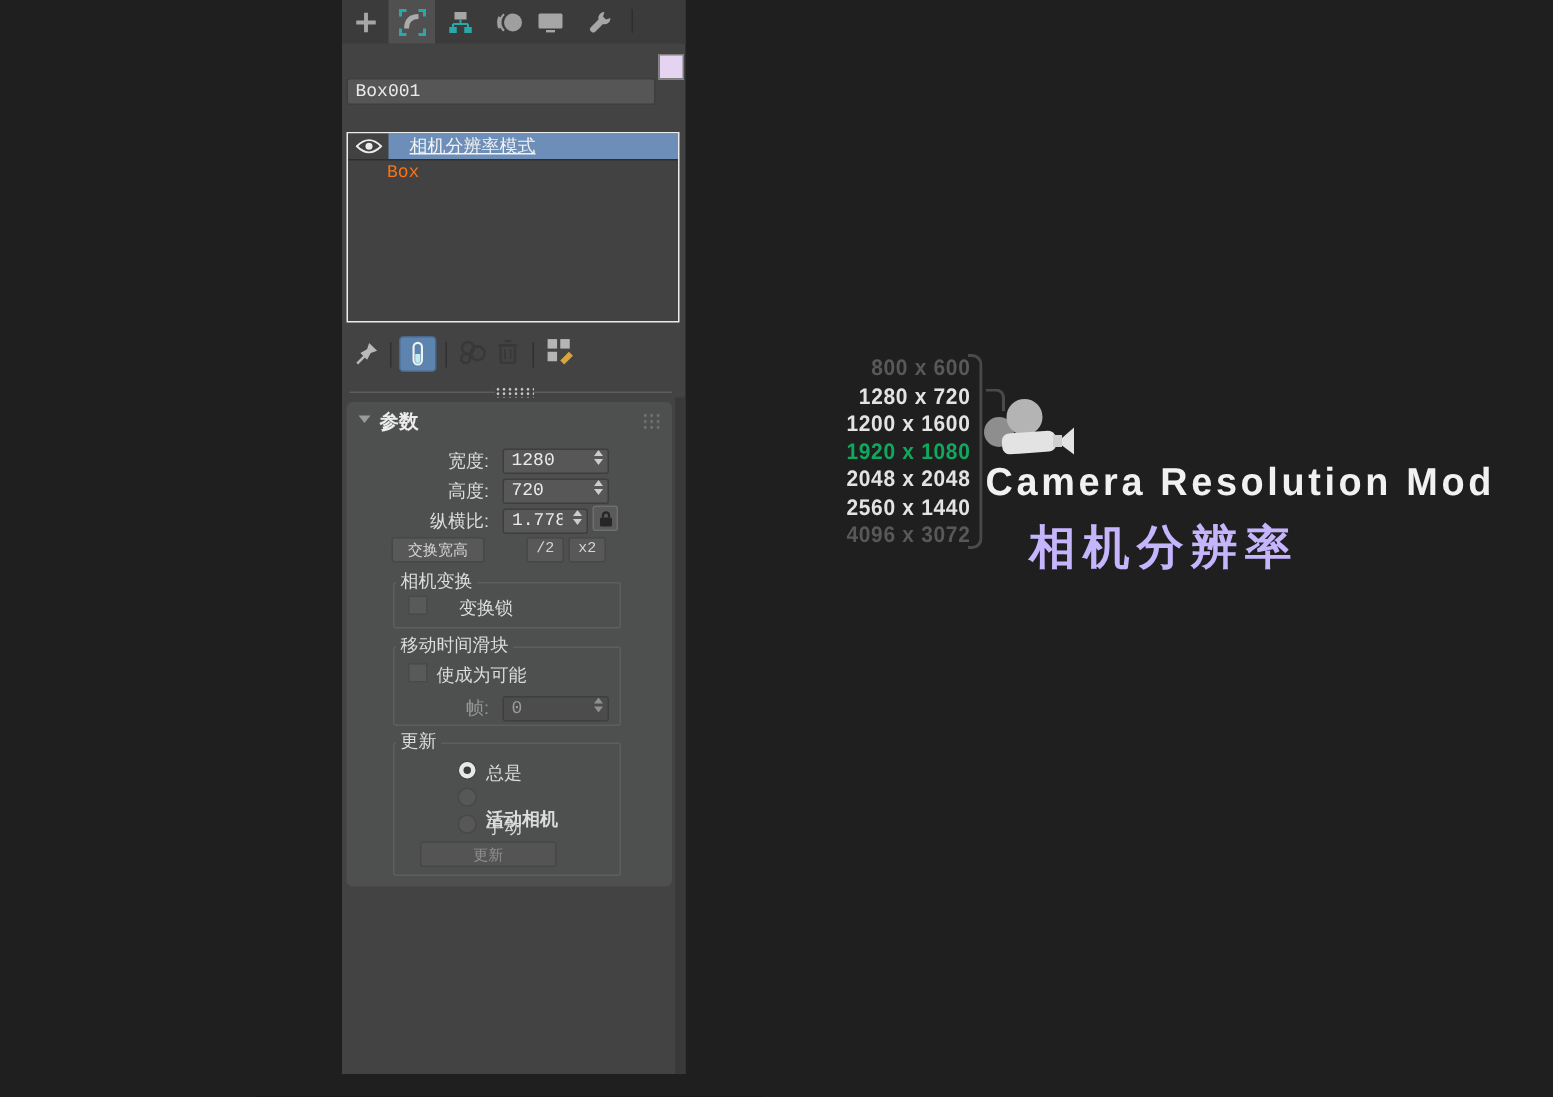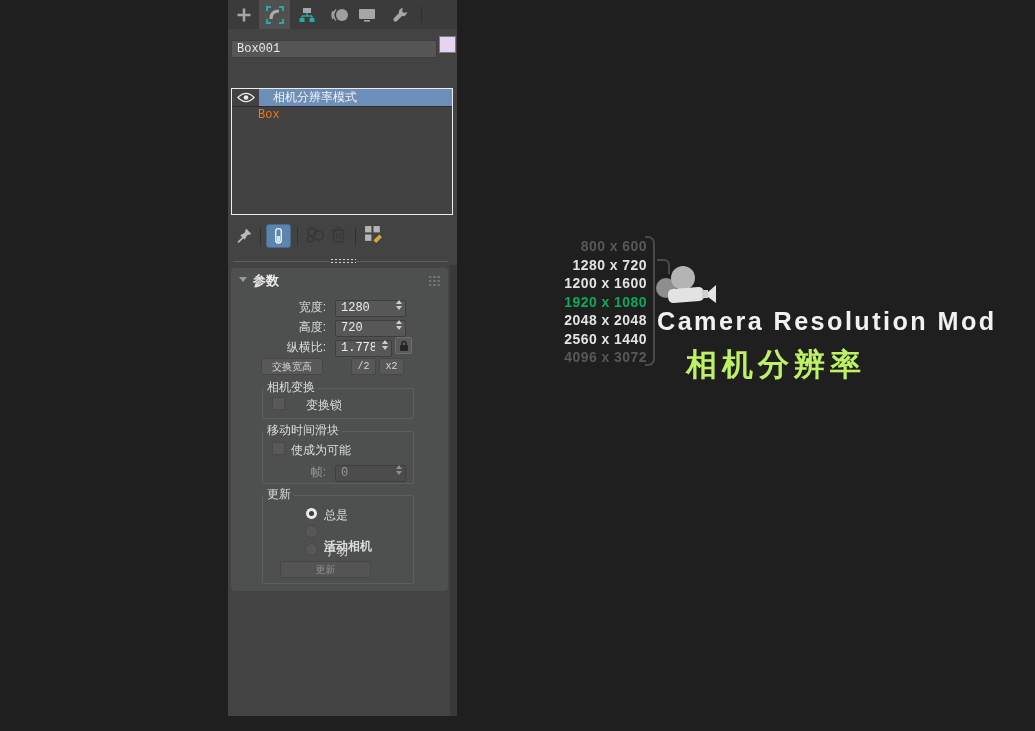--- a/index.html
+++ b/index.html
@@ -21,21 +21,21 @@
   input.name{padding:0 5px;background:#565656;}
   .swatch{width:17px;height:17px;background:#e4d4f2;border:1px solid #7c7c7c;box-sizing:border-box;}
 
   .dropdown{box-sizing:border-box;background:#585858;border:1px solid #393939;color:#dedede;
      font-size:12px;line-height:16px;padding-left:6px;}
   .dd-arrow{position:absolute;right:7px;top:7px;width:0;height:0;
      border-left:4px solid transparent;border-right:4px solid transparent;border-top:5px solid #9d9d9d;}
 
   #stackbox{left:3px;top:88px;width:222px;height:127px;background:#424242;border:1px solid #ececec;box-sizing:border-box;}
   .stackrow{display:flex;height:17px;align-items:center;font-size:12px;color:#f2f2f2;}
-  .stackrow.selected{border-bottom:1px solid #2e2e2e;}
+  .stackrow.selected{border-bottom:1px solid #2e2e2e;text-decoration:underline;}
   .eyecell{width:27px;height:17px;background:#424242;display:flex;align-items:center;justify-content:center;flex:none;}
   .stackrow.selected .stacklabel{background:#6d8eb8;flex:1;height:17px;line-height:17px;padding-left:14px;}
   .rowplain{height:17px;line-height:17px;padding-left:26px;font-size:12px;color:#f97316;
      font-family:"Liberation Mono",monospace;}
 
   .toolsep{width:1px;height:17px;background:#303030;}
   .toolbtn{display:flex;align-items:center;justify-content:center;}
   #tube-btn{width:25px;height:24px;background:#5d84ae;border:1px solid #49688c;border-radius:3px;box-sizing:border-box;}
 
   .splitline{height:1px;background:#5d5d5d;}
@@ -79,21 +79,21 @@
      transform:scaleX(0.93);transform-origin:right center;letter-spacing:0.5px;}
   #reslist .res{color:#e3e3e3;}
   #reslist .res.dim{color:#585858;}
   #reslist .res.active{color:#0fa85c;}
   #bracket{width:10px;height:130px;border-top:2px solid #4a4a4a;border-right:2px solid #4a4a4a;
      border-bottom:2px solid #4a4a4a;border-radius:0 7px 7px 0;box-sizing:border-box;}
   #connector{width:13px;height:15px;border-top:2px solid #4a4a4a;border-right:2px solid #4a4a4a;
      border-top-right-radius:6px;box-sizing:border-box;}
   #promo-title{font-size:26px;font-weight:bold;color:#f1f1f1;letter-spacing:2.5px;white-space:nowrap;
      transform:scaleX(0.97);transform-origin:left center;}
-  #promo-subtitle{font-size:31px;font-weight:bold;color:#bef264;letter-spacing:5px;white-space:nowrap;}
+  #promo-subtitle{font-size:31px;font-weight:bold;color:#c4b5fd;letter-spacing:5px;white-space:nowrap;}
 </style>
 </head>
 <body>
 
 <div id="page">
 
   <div id="panel" class="abs">
 
     <div id="tabbar" class="abs">
       <div class="tab abs" style="left:1px;width:29px;">
@@ -128,21 +128,21 @@
         </svg>
       </div>
       <div class="tab abs" style="left:156px;width:32px;">
         <svg width="16" height="16" viewBox="0 0 16 16">
           <path d="M11 1a4 4 0 0 0-4 5L2 11a2 2 0 0 0 3 3l5-5a4 4 0 0 0 5-4l-3 1-2-2 1-3Z" fill="#a6a6a6"></path>
         </svg>
       </div>
       <div class="tabsep abs" style="left:193px;"></div>
     </div>
 
-    <input class="field name abs" style="left: 3px; top: 40px; width: 206px; height: 18px;" readonly="" value="Box001">
+    <input class="field name abs" style="left: 3px; top: 52px; width: 206px; height: 18px;" readonly="" value="Box001">
     <div class="swatch abs" style="left:211px;top:36px;"></div>
 
 
     <div id="stackbox" class="abs">
       <div class="stackrow selected">
         <span class="eyecell">
           <svg width="18" height="11" viewBox="0 0 20 12">
             <path d="M1 6Q10-3 19 6Q10 15 1 6Z" fill="none" stroke="#ececec" stroke-width="1.4"></path>
             <circle cx="10" cy="6" r="2.6" fill="#ececec"></circle>
           </svg>

